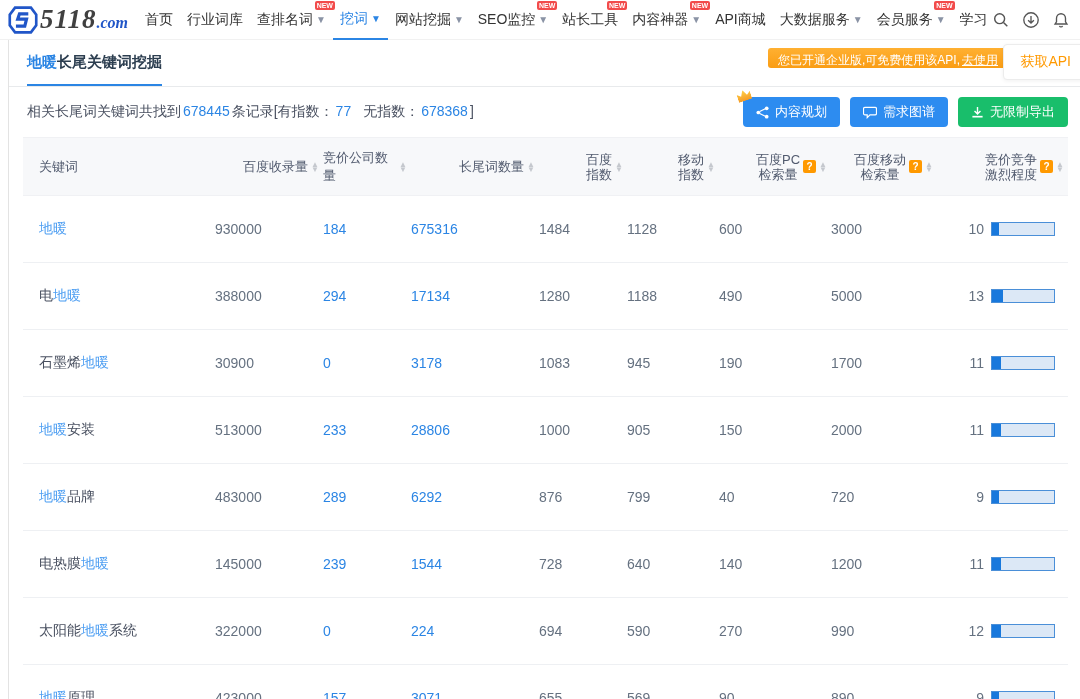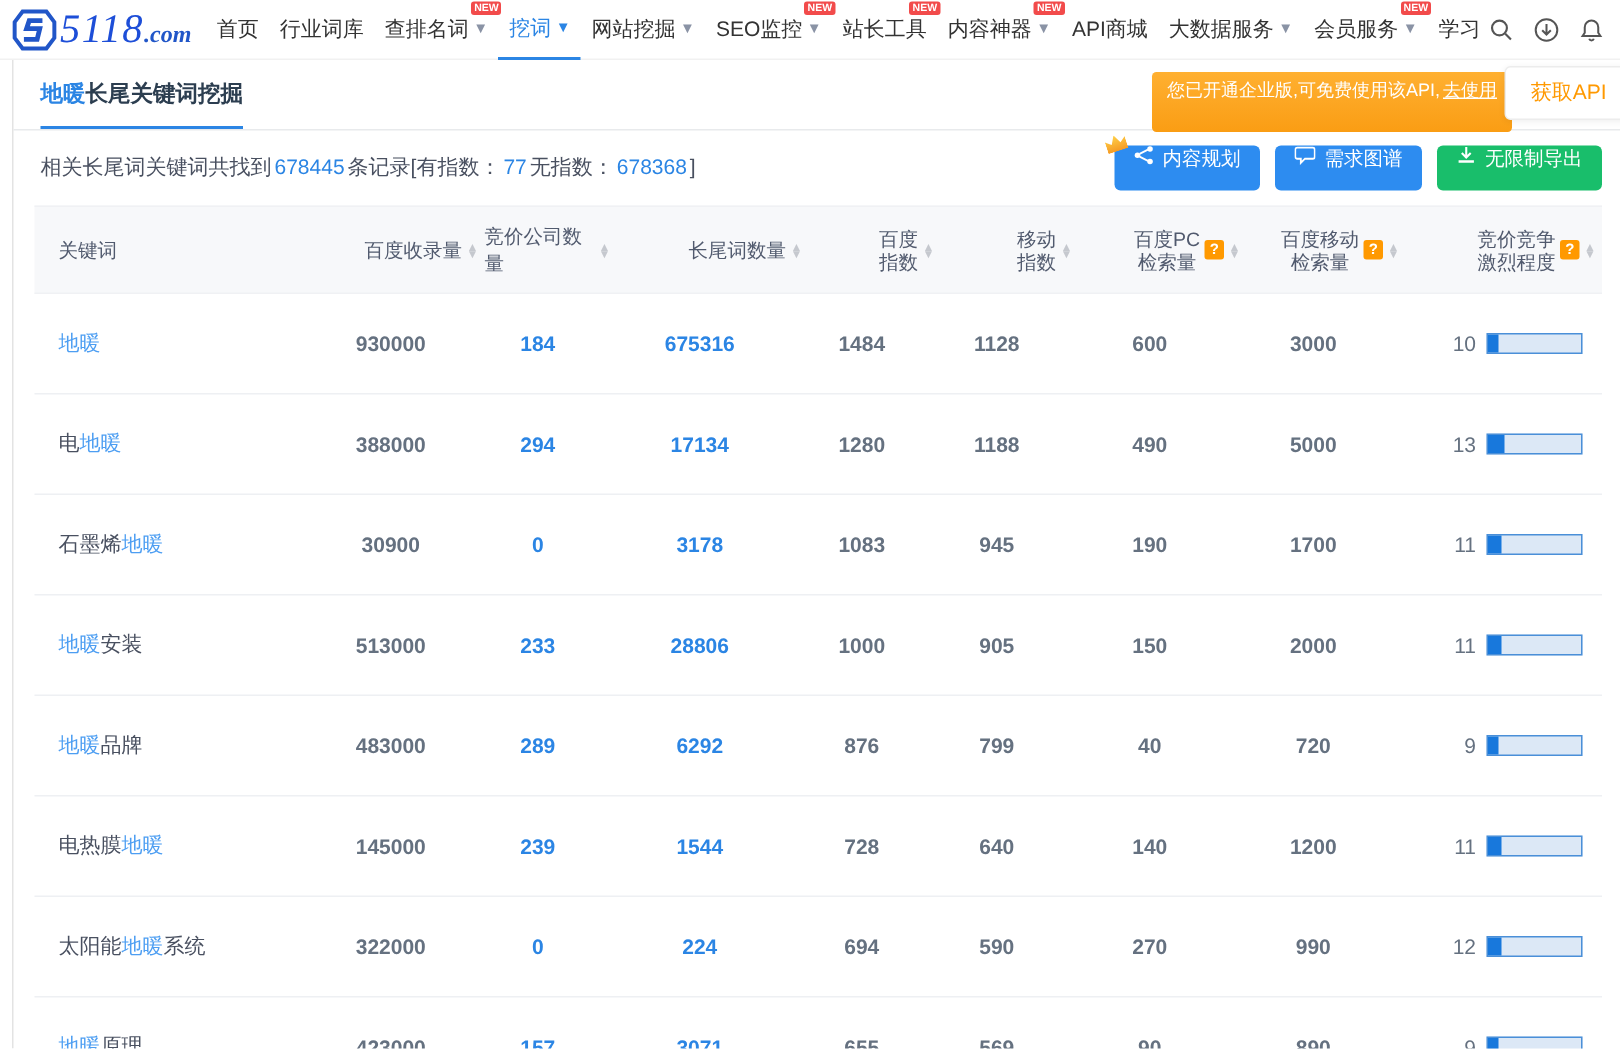--- a/index.html
+++ b/index.html
@@ -9,56 +9,56 @@
   }
   *{margin:0;padding:0;box-sizing:border-box;}
   html,body{width:1080px;height:699px;overflow:hidden;background:#fff;
     font-family:"Liberation Sans","DejaVu Sans",sans-serif;color:var(--dark);}
   
   .topnav{height:40px;display:flex;align-items:center;padding:0 10px 0 8px;
     border-bottom:1px solid #f1f1f1;white-space:nowrap;}
   .logo{display:flex;align-items:baseline;margin-right:10px;flex:0 0 auto;cursor:pointer;}
   .logo svg{align-self:center;margin-right:2px;}
   .logo-num{font-family:"Liberation Serif","DejaVu Serif",serif;font-style:italic;
-    font-weight:normal;font-size:27px;color:#1d4ed8;letter-spacing:1px;}
+    font-weight:bold;font-size:27px;color:#404040;letter-spacing:1px;}
   .logo-com{font-family:"Liberation Serif","DejaVu Serif",serif;font-style:italic;
     font-weight:bold;font-size:16px;color:#2156c8;}
   .nav-items{display:flex;align-items:stretch;height:40px;flex:1 1 auto;overflow:hidden;}
   .nav-item{position:relative;display:flex;align-items:center;gap:2px;padding:0 7px;
     font-size:14px;color:#333;cursor:pointer;}
   .nav-item .caret{font-size:10px;color:#8a93a5;margin-left:1px;}
   .nav-item.active{color:var(--blue);border-bottom:2px solid var(--blue);}
   .nav-item.active .caret{color:var(--blue);}
   .new-badge{position:absolute;top:1px;right:-2px;background:#f24b4b;color:#fff;
     font-size:7px;line-height:9px;padding:0 2px;border-radius:2px;font-weight:bold;}
   .nav-icons{display:flex;align-items:center;gap:12px;margin-left:6px;flex:0 0 auto;}
   .nav-icons .icn{width:18px;height:18px;cursor:pointer;display:block;}
   
   .page{margin-left:8px;border-left:1px solid #e3e3e3;height:659px;}
   .tab-row{position:relative;height:47px;border-bottom:1px solid var(--line);
     display:flex;align-items:center;}
   .tab{height:100%;display:flex;align-items:center;margin-left:18px;font-size:15px;
     border-bottom:2px solid var(--blue);cursor:pointer;font-weight:bold;color:#2c3e50;}
   .tab .hl{color:var(--blue);font-weight:bold;}
   .notice{position:absolute;right:72px;top:8px;background:linear-gradient(#ffb031,#fa9d14);
-    color:#fff;font-size:12px;height:40px;line-height:24px;padding:0 10px;border-radius:3px;}
+    color:#fff;font-size:12px;height:20px;line-height:24px;padding:0 10px;border-radius:3px;}
   .notice:after{content:"";position:absolute;right:-7px;top:6px;border:6px solid transparent;
     border-left-color:#fa9d14;}
   .notice .go{text-decoration:underline;cursor:pointer;margin-left:2px;}
   .api-btn{position:absolute;right:-8px;top:4px;height:36px;padding:0 16px;background:#fff;
     border:1px solid #ececec;border-radius:4px;box-shadow:0 1px 4px rgba(0,0,0,.06);
     color:var(--orange);font-size:14px;cursor:pointer;}
   
   .summary-row{display:flex;align-items:center;justify-content:space-between;
     padding:10px 12px 10px 18px;}
   .summary{font-size:14px;color:var(--kw-dark);}
   .summary .b{color:var(--blue);margin:0 2px;}
-  .summary .sp{}
+  .summary .sp{margin-left:10px;}
   .btns{display:flex;gap:10px;align-items:center;}
-  .btn{position:relative;display:flex;gap:6px;height:30px;padding:0 13px;
+  .btn{position:relative;display:flex;align-items:center;gap:6px;height:30px;padding:0 13px;
     border:none;border-radius:4px;color:#fff;font-size:13px;cursor:pointer;}
   .btn.blue{background:var(--btn-blue);}
   .btn.green{background:var(--green);}
   .btn svg{display:block;}
   .crown{position:absolute;left:-6px;top:-7px;width:14px;height:11px;
     background:linear-gradient(#ffd24a,#f59a23);
     clip-path:polygon(0 100%,0 25%,28% 52%,50% 0,72% 52%,100% 25%,100% 100%);
     transform:rotate(-18deg);}
   
   .table{padding:0 12px 0 14px;}
@@ -71,21 +71,21 @@
   .th.first{justify-content:flex-start;padding-left:16px;}
   .th .two{text-align:center;line-height:15px;}
   .sort{display:flex;flex-direction:column;line-height:5px;font-size:8px;color:#c5c8ce;}
   .qmark{width:13px;height:13px;border-radius:2px;background:var(--orange);color:#fff;
     font-size:10px;font-weight:bold;display:flex;align-items:center;justify-content:center;}
   .tbody .trow{height:67px;border-bottom:1px solid #eef0f3;}
   .td{font-size:14px;color:var(--gray);}
   .td.kw{padding-left:16px;}
   .td.kw a{text-decoration:none;cursor:pointer;color:var(--kw-dark);}
   .td.kw .hl{color:var(--hl-blue);}
-  .td.num{text-align:center;padding-right:17px;font-weight:bold;}
+  .td.num{text-align:left;padding-right:17px;}
   .td.link{color:var(--blue);cursor:pointer;}
   .td.comp{display:flex;justify-content:flex-end;align-items:center;gap:7px;padding-right:13px;}
   .bar{width:64px;height:14px;border:1px solid #4a8fd8;background:#dce8f6;display:block;}
   .bar .fill{display:block;height:100%;background:#1878dc;}
 </style>
 </head>
 <body>
 
 <div class="topnav">
   <div class="logo">

